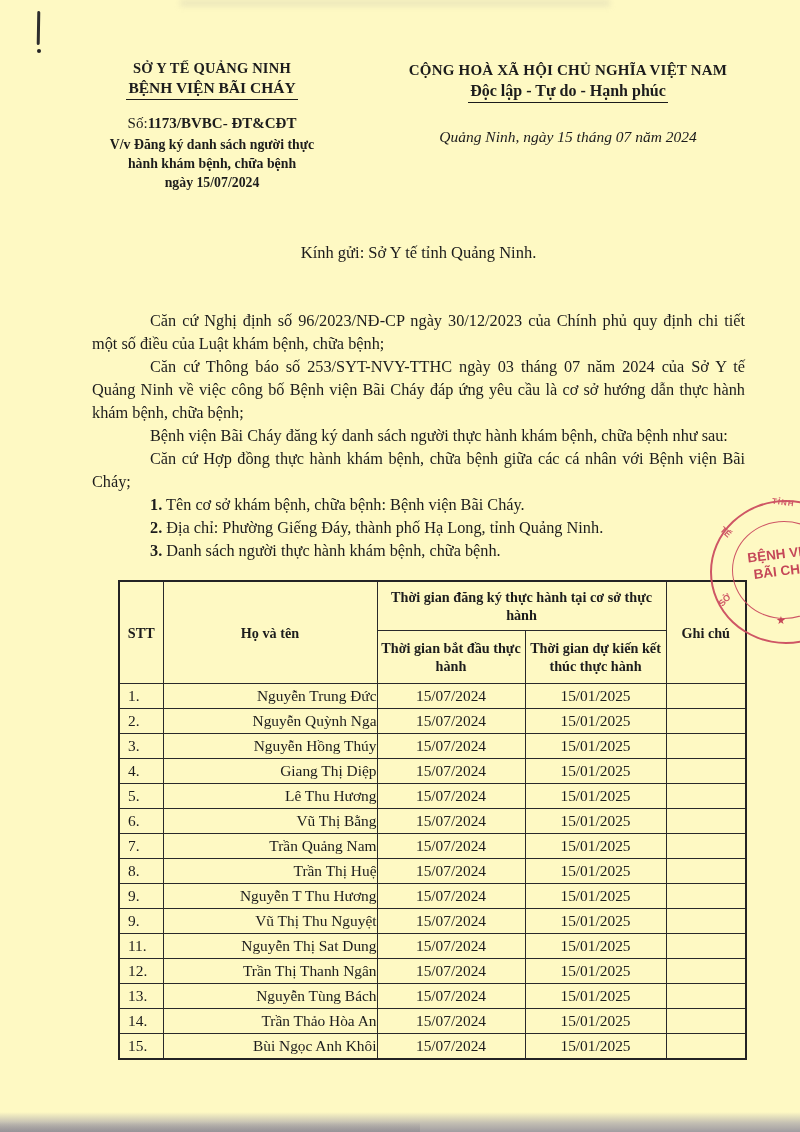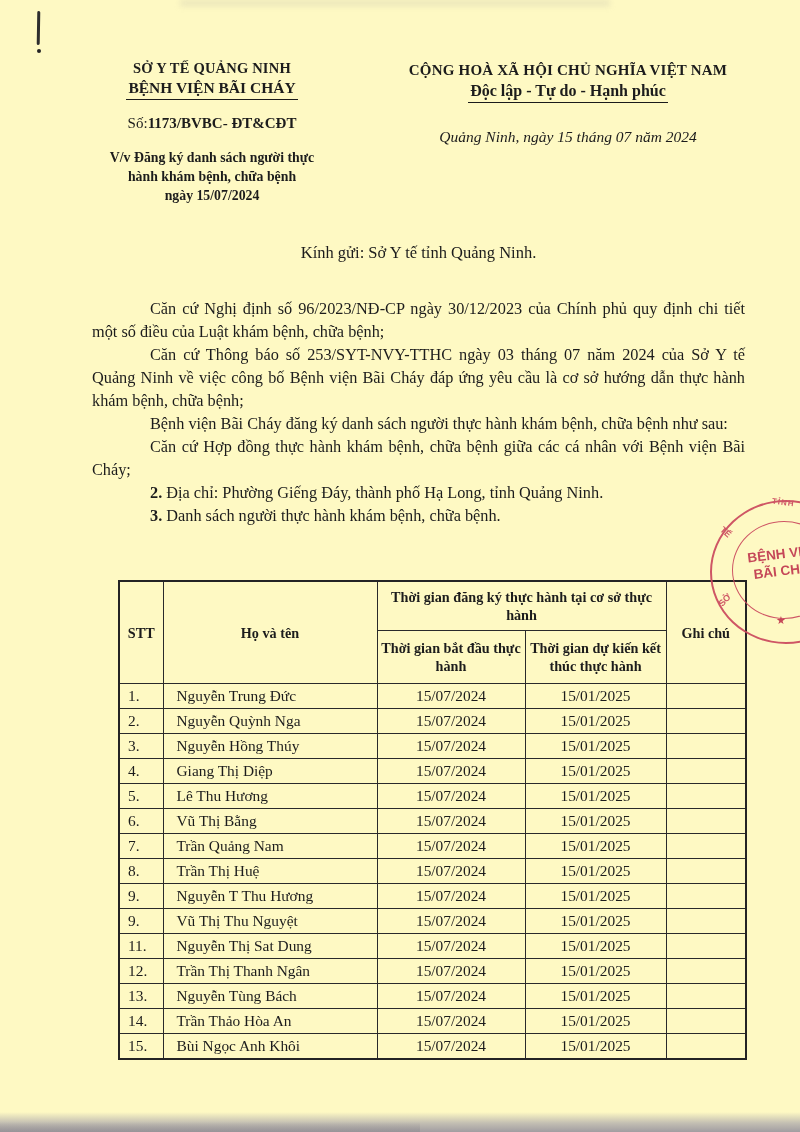--- a/index.html
+++ b/index.html
@@ -20,50 +20,50 @@
   .exclaim-dot { position:absolute; left:37px; top:49px; width:4px; height:4px;
     background:#242424; border-radius:50%; }
 
   
   .hdr-left { position:absolute; left:96px; top:60px; width:232px; text-align:center; }
   .org-parent { font-weight:bold; font-size:14.5px; letter-spacing:0.2px; }
   .org-name { font-size:15.5px; margin-top:2px; }
   .u-line { display:inline-block; font-weight:bold; padding:0 2px 2px; border-bottom:1.6px solid #1b1b1b; }
   .doc-number { margin-top:15px; font-size:15px; }
   .doc-number .num { font-weight:bold; }
-  .subject { margin-top:16px; font-size:13.8px; line-height:19px; font-weight:bold; }
+  .subject { margin-top:3px; font-size:13.8px; line-height:19px; font-weight:bold; }
 
   .hdr-right { position:absolute; left:372px; top:62px; width:392px; text-align:center; }
   .motto1 { font-weight:bold; font-size:15px; letter-spacing:0.2px; }
   .motto2 { font-size:16px; margin-top:3px; }
   .place-date { font-style:italic; font-size:15.5px; margin-top:25px; }
 
   .salutation { position:absolute; left:92px; top:243px; width:653px;
     text-align:center; font-size:16.5px; }
 
   
-  .body-text { position:absolute; left:92px; top:297px; width:653px; }
+  .body-text { position:absolute; left:92px; top:309px; width:653px; }
   .body-text p { margin:0; text-align:justify; text-indent:58px;
     font-size:16.3px; line-height:23px; }
   .item { padding-left:58px; font-size:16.3px; line-height:23px; }
   .item .num { font-weight:bold; }
 
   
   .doc-table { position:absolute; left:118px; top:580px; }
   table { border-collapse:collapse; table-layout:fixed; width:627px;
     border:2px solid #242424; }
   th,td { border:1px solid #2a2a2a; overflow:hidden; }
   thead th { font-weight:bold; font-size:14.2px; text-align:center;
     vertical-align:middle; line-height:18px; padding:2px 1px; }
   thead tr.h1 th { height:44px; }
   thead tr.h2 th { height:48px; }
   tbody tr { height:25px; }
   tbody td { font-size:15.4px; vertical-align:middle; padding:0; white-space:nowrap; }
   td.c-stt { padding-left:8px; }
-  td.c-name { padding-left:13px; }
+  td.c-name { padding-left:13px;text-align:right; }
   td.c-date { text-align:center; }
 
   
   .seal { position:absolute; left:710px; top:497px; width:170px; height:152px;
     z-index:5; opacity:0.93; color:#c5435a;
     font-family:"Liberation Sans","DejaVu Sans",sans-serif; }
   .seal-outer { position:absolute; left:0; top:3px; width:148px; height:140px;
     border:2.3px solid #cb4a5e; border-radius:50%; }
   .seal-inner { position:absolute; left:22px; top:24px; width:102px; height:96px;
     border:1.7px solid #cb4a5e; border-radius:50%; }
@@ -108,20 +108,21 @@
     <div class="place-date">Quảng Ninh, ngày 15 tháng 07 năm 2024</div>
   </div>
 
   <div class="salutation">Kính gửi: Sở Y tế tỉnh Quảng Ninh.</div>
 
   <div class="body-text">
     <p>Căn cứ Nghị định số 96/2023/NĐ-CP ngày 30/12/2023 của Chính phủ quy định chi tiết một số điều của Luật khám bệnh, chữa bệnh;</p>
     <p>Căn cứ Thông báo số 253/SYT-NVY-TTHC ngày 03 tháng 07 năm 2024 của Sở Y tế Quảng Ninh về việc công bố Bệnh viện Bãi Cháy đáp ứng yêu cầu là cơ sở hướng dẫn thực hành khám bệnh, chữa bệnh;</p>
     <p>Bệnh viện Bãi Cháy đăng ký danh sách người thực hành khám bệnh, chữa bệnh như sau:</p>
     <p>Căn cứ Hợp đồng thực hành khám bệnh, chữa bệnh giữa các cá nhân với Bệnh viện Bãi Cháy;</p>
+    <div class="item"><span class="num">1.</span><span> Tên cơ sở khám bệnh, chữa bệnh: Bệnh viện Bãi Cháy.</span></div>
     <div class="item"><span class="num">2.</span><span> Địa chỉ: Phường Giếng Đáy, thành phố Hạ Long, tỉnh Quảng Ninh.</span></div>
     <div class="item"><span class="num">3.</span><span> Danh sách người thực hành khám bệnh, chữa bệnh.</span></div>
   </div>
 
   <div class="doc-table">
     <table>
       <colgroup>
         <col style="width:44px">
           <col style="width:214px">
           <col style="width:148px">

